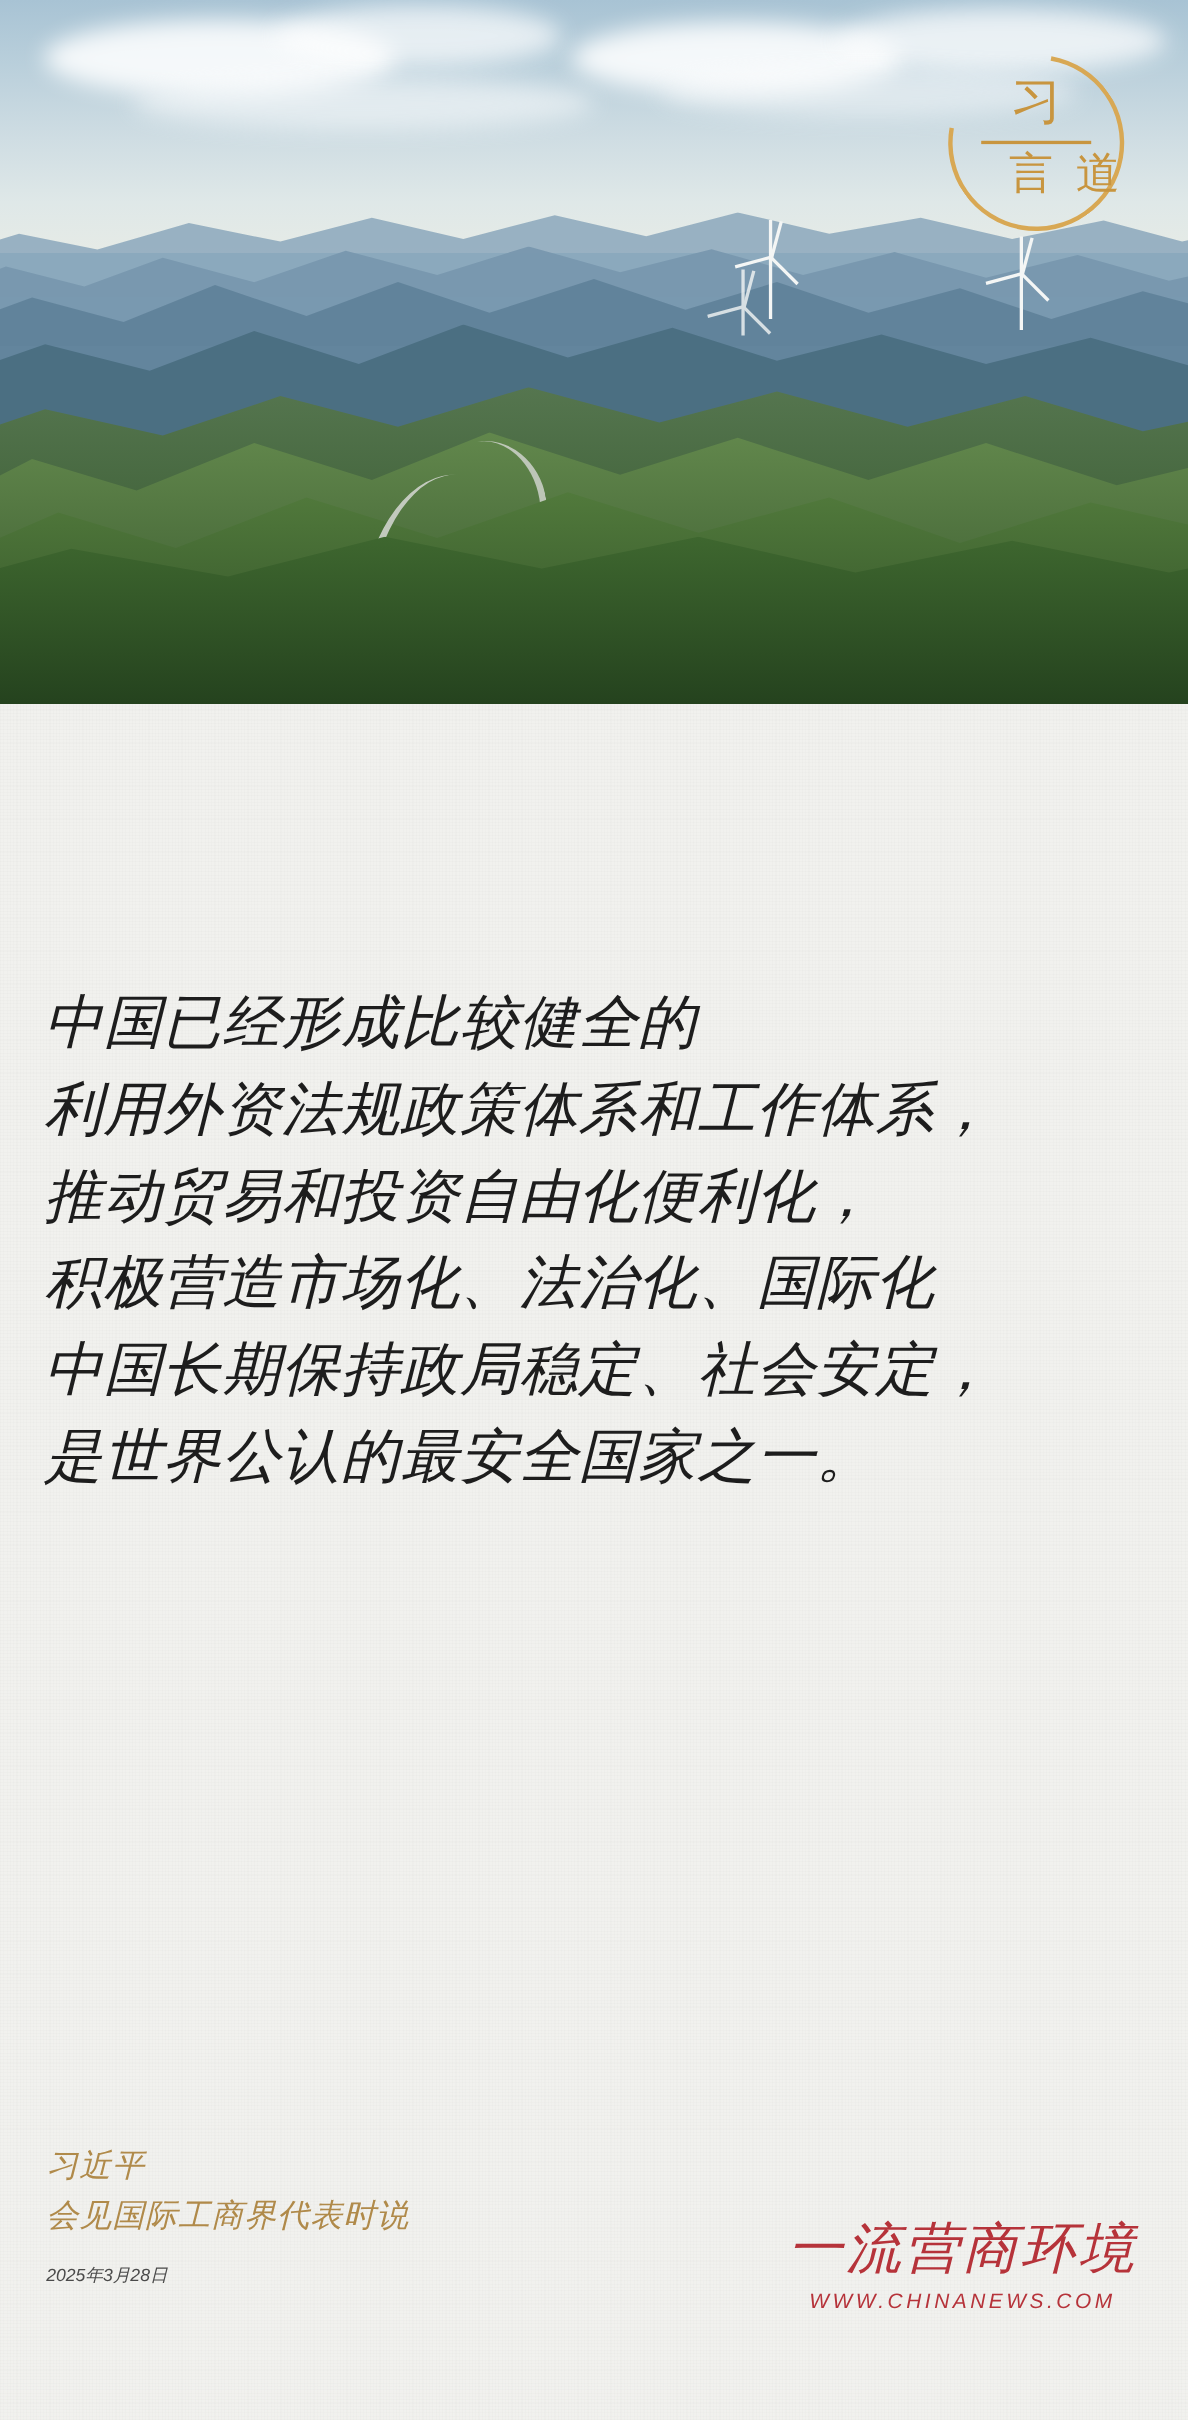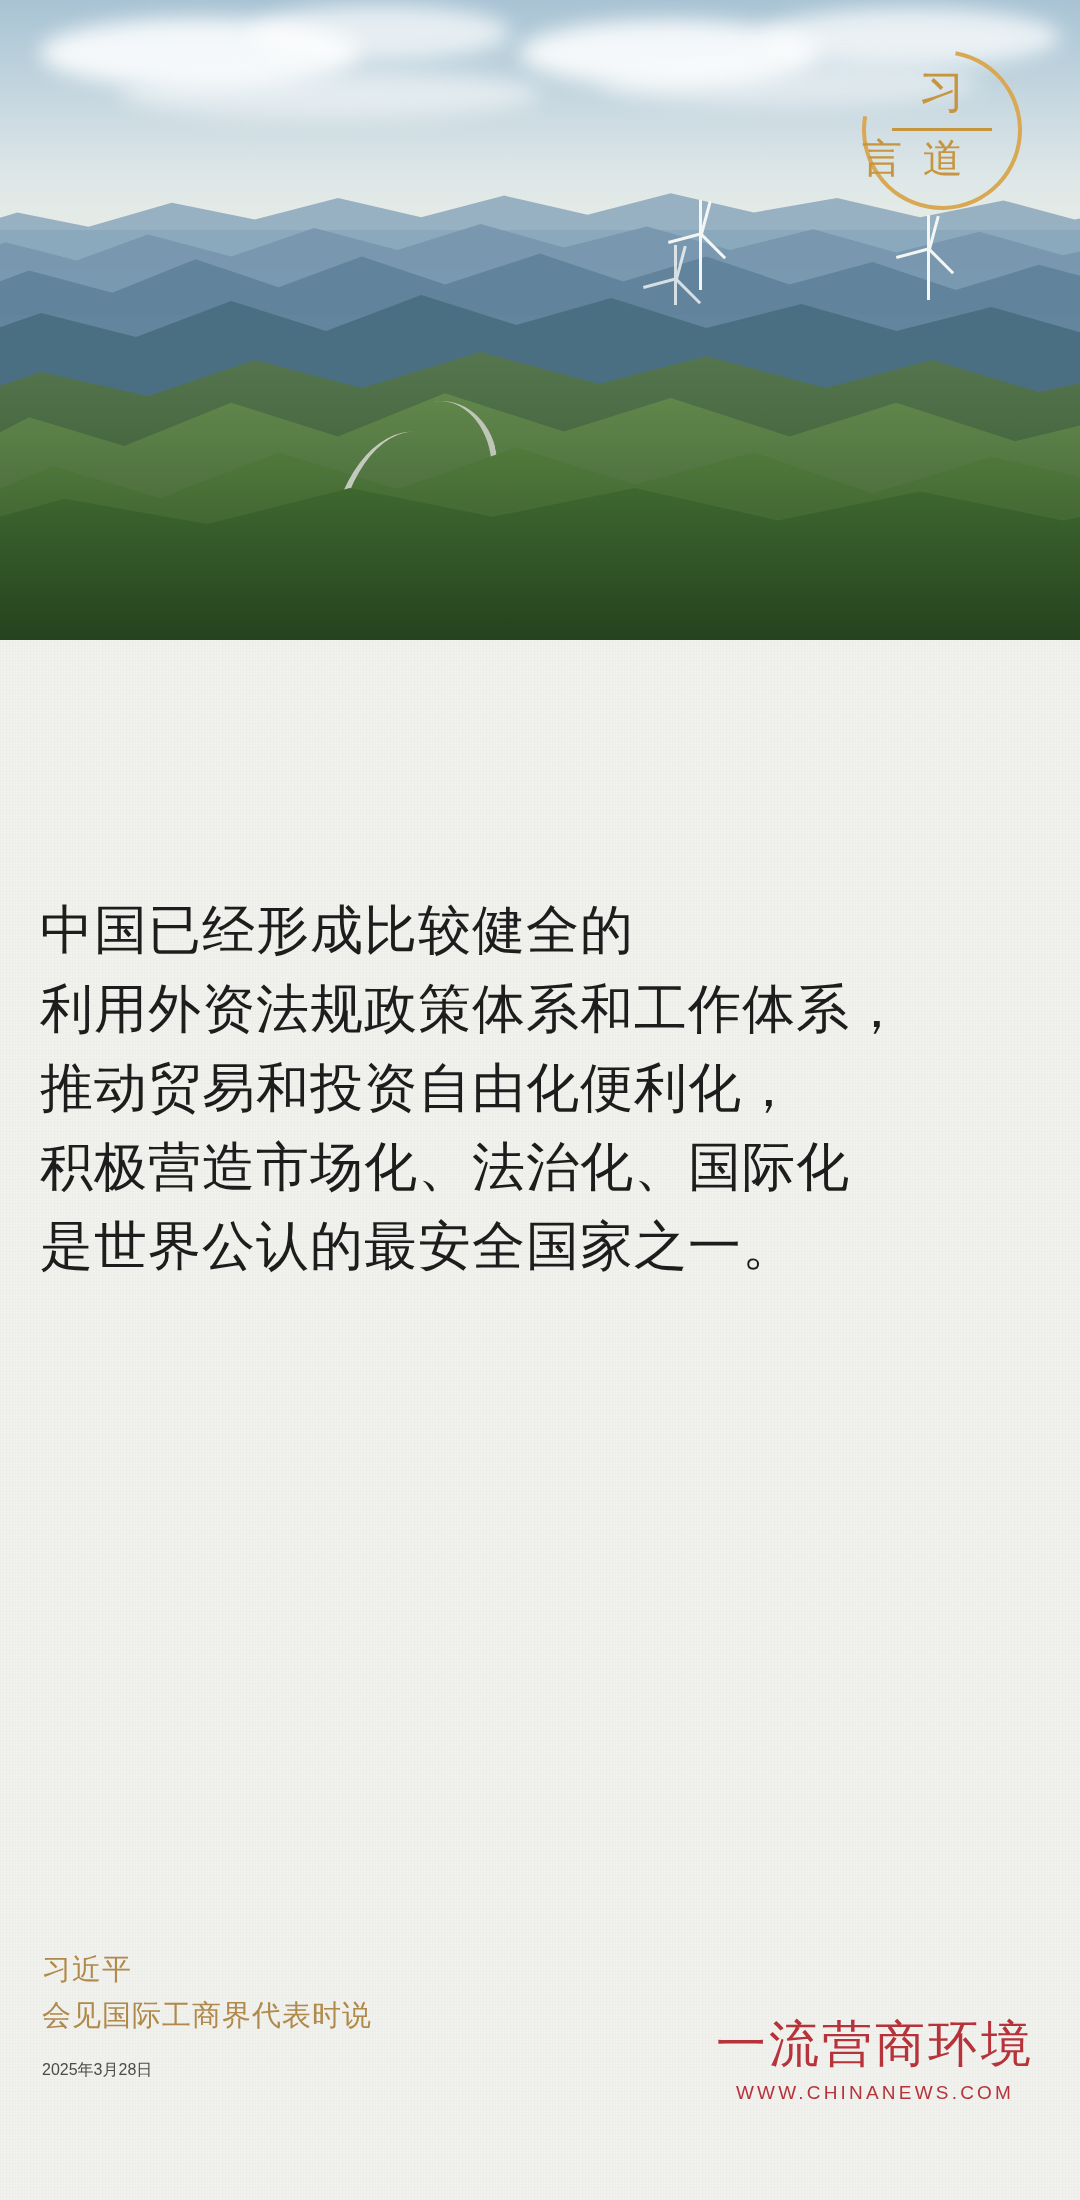--- a/index.html
+++ b/index.html
@@ -196,39 +196,40 @@
     left: 30px;
     right: 30px;
     top: 78px;
     height: 3px;
     background: #c8953f;
   }
   .stamp .ch-bot {
     position: absolute;
     left: 0; right: 0;
     top: 88px;
-    text-align: left;
+    text-align: right;
     font-family: "DejaVu Serif", serif;
     font-size: 40px;
     color: #c8953f;
     line-height: 1;
     letter-spacing: 4px;
   }
 
   
   .paper {
     position: absolute;
     left: 0;
     top: 640px;
     width: 1080px;
     height: 1560px;
     background:
       repeating-linear-gradient(0deg, rgba(0,0,0,0.012) 0px, rgba(0,0,0,0.012) 1px, transparent 1px, transparent 3px),
       repeating-linear-gradient(90deg, rgba(0,0,0,0.012) 0px, rgba(0,0,0,0.012) 1px, transparent 1px, transparent 3px),
       #f1f1ee;
+    font-style: italic;
   }
 
   .quote {
     position: absolute;
     left: 40px;
     top: 250px;
     width: 1000px;
     font-family: "DejaVu Serif", "Liberation Serif", serif;
     font-size: 53px;
     line-height: 79px;
@@ -337,20 +338,21 @@
     <div class="ch-bot">言 道</div>
   </div>
 
   <div class="paper">
 
     <div class="quote">
       <div class="line">中国已经形成比较健全的</div>
       <div class="line">利用外资法规政策体系和工作体系，</div>
       <div class="line">推动贸易和投资自由化便利化，</div>
       <div class="line">积极营造市场化、法治化、国际化</div>
+      <div class="line">中国长期保持政局稳定、社会安定，</div>
       <div class="line">是世界公认的最安全国家之一。</div>
     </div>
 
     <div class="attribution">
       <div class="attr-name">习近平</div>
       <div class="attr-occasion">会见国际工商界代表时说</div>
       <div class="attr-date">2025年3月28日</div>
     </div>
 
     <div class="brand">

